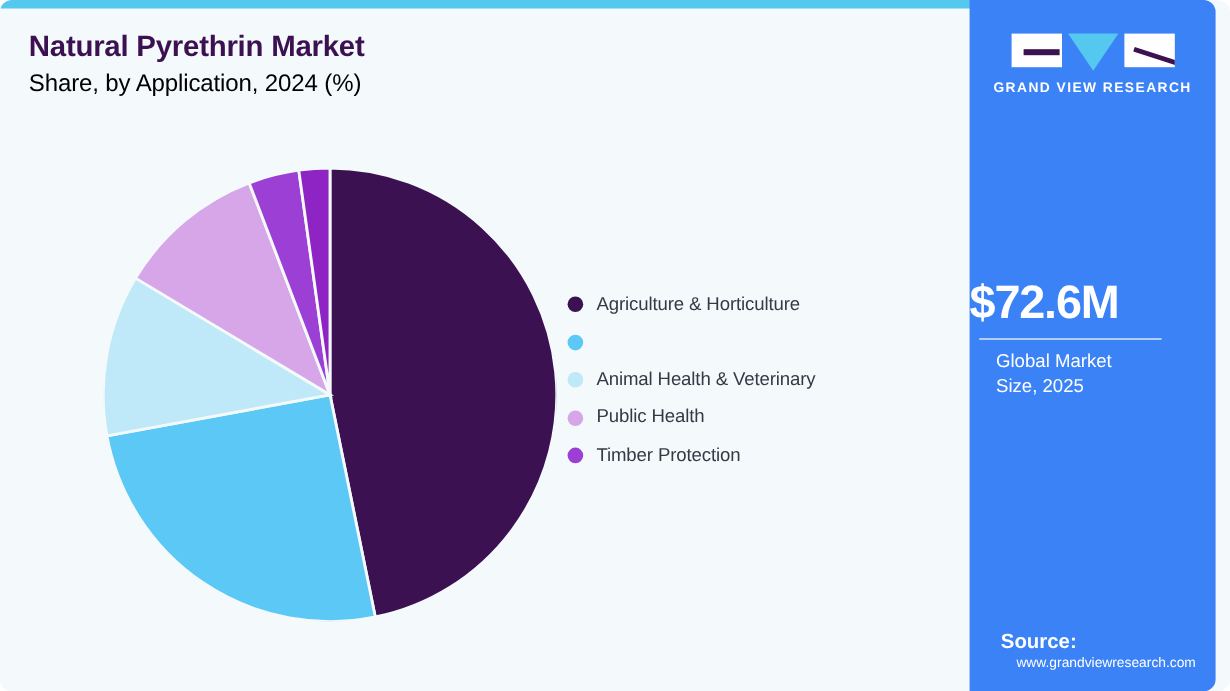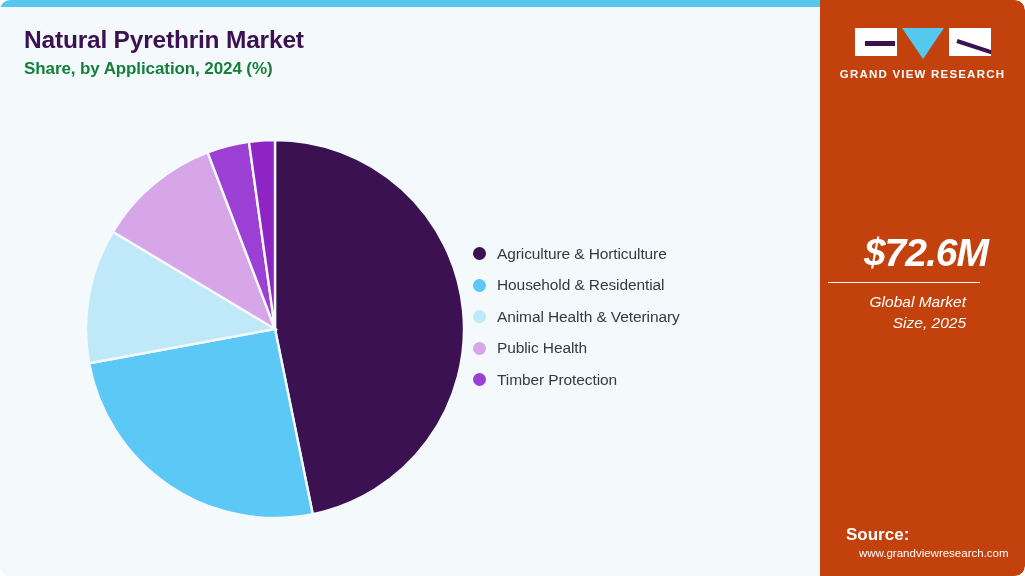--- a/index.html
+++ b/index.html
@@ -42,23 +42,23 @@
     left: 24px; top: 26px;
     font-size: 24.5px;
     font-weight: bold;
     color: #3b1151;
     letter-spacing: -0.2px;
   }
 
   #chart-subtitle {
     position: absolute;
     left: 24px; top: 59px;
-    font-size: 17px;
-    font-weight: bold;
-    color: #15803d;
+    font-size: 20px;
+    font-weight: normal;
+    color: #000000;
     letter-spacing: -0.1px;
   }
 
   
   #pie-wrap {
     position: absolute;
     left: 86px; top: 140px;
     width: 378px; height: 378px;
   }
   #pie-svg { display: block; width: 378px; height: 378px; }
@@ -83,23 +83,23 @@
   .legend-label {
     font-size: 15.5px;
     color: #333a44;
     white-space: nowrap;
     letter-spacing: -0.1px;
   }
 
   
   #side-panel {
     position: absolute;
-    right: 0; top: 0;
+    right: 12px; top: 0;
     width: 205px; height: 576px;
-    background: #c2410c;
+    background: #3b82f6;
     border-top-right-radius: 10px;
     border-bottom-right-radius: 10px;
   }
 
   #logo-block {
     position: absolute;
     left: 0; top: 28px;
     width: 205px;
     text-align: center;
   }
@@ -148,22 +148,21 @@
     font-size: 11.5px;
     font-weight: bold;
     color: #ffffff;
     letter-spacing: 1.2px;
   }
 
   #stat-block {
     position: absolute;
     left: 0; top: 233px;
     width: 168px;
-    text-align: right;
-    font-style: italic;
+    text-align: left;
   }
   #stat-value {
     font-size: 39px;
     font-weight: bold;
     color: #ffffff;
     letter-spacing: -1px;
     line-height: 1.05;
   }
   #stat-divider {
     width: 152px;
@@ -233,21 +232,20 @@
       </svg>
     </div>
 
     <div id="legend">
         <div class="legend-row">
           <span class="legend-dot" style="background: rgb(59, 17, 81);"></span>
           <span class="legend-label">Agriculture &amp; Horticulture</span>
         </div>
         <div class="legend-row">
           <span class="legend-dot" style="background: rgb(91, 200, 245);"></span>
-          <span class="legend-label">Household &amp; Residential</span>
         </div>
         <div class="legend-row">
           <span class="legend-dot" style="background: rgb(191, 232, 248);"></span>
           <span class="legend-label">Animal Health &amp; Veterinary</span>
         </div>
         <div class="legend-row">
           <span class="legend-dot" style="background: rgb(214, 166, 232);"></span>
           <span class="legend-label">Public Health</span>
         </div>
         <div class="legend-row">

